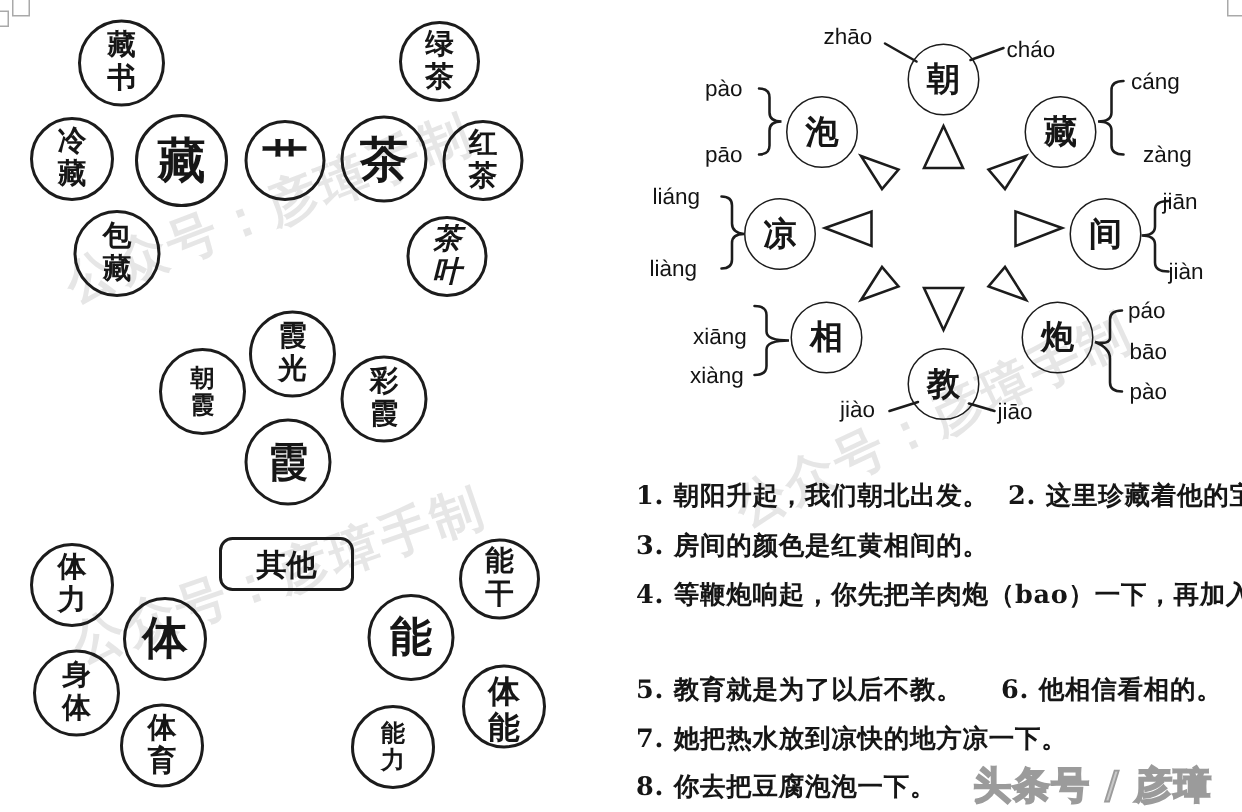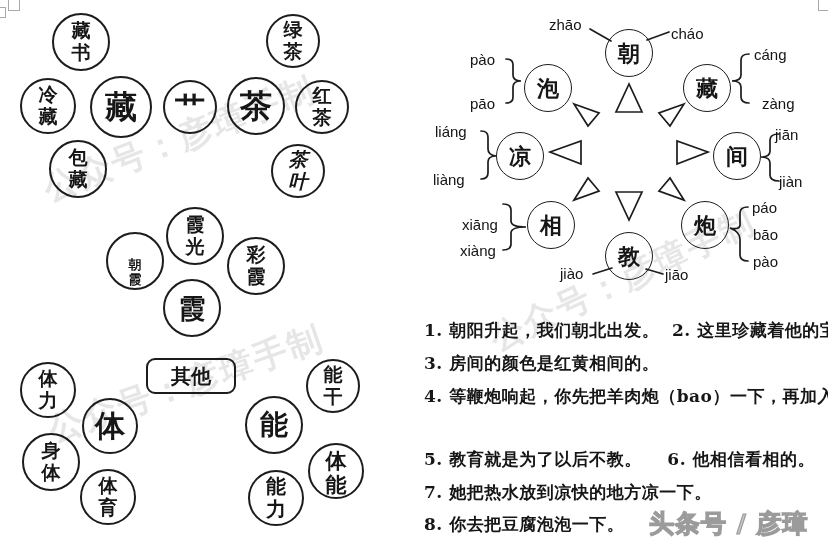--- a/index.html
+++ b/index.html
@@ -84,21 +84,21 @@
   <div class="cir" style="left:49px;top:140px;width:58px;height:58px;font-size:19px;">
       <span class="stack">包藏</span>
     </div>
   <div class="cir" style="left:295px;top:80px;width:54px;height:54px;font-size:19px;">
       <span class="stack">红茶</span>
     </div>
   <div class="cir" style="left:271px;top:144px;width:54px;height:54px;font-size:19px;font-style:italic;">
       <span class="stack">茶叶</span>
     </div>
 
-  <div class="cir" style="left:106px;top:232px;width:58px;height:58px;font-size:13px;align-items:flex-end;">
+  <div class="cir" style="left:106px;top:232px;width:58px;height:58px;font-size:16px;">
       <span class="stack">朝霞</span>
     </div>
   <div class="cir" style="left:166px;top:207px;width:58px;height:58px;font-size:19px;">
       <span class="stack">霞光</span>
     </div>
   <div class="cir" style="left:227px;top:237px;width:58px;height:58px;font-size:19px;">
       <span class="stack">彩霞</span>
     </div>
   <div class="cir" style="left:163px;top:279px;width:58px;height:58px;font-size:27px;">
       <span class="single">霞</span>
@@ -123,21 +123,21 @@
 
   <div class="cir" style="left:306px;top:359px;width:54px;height:54px;font-size:19px;">
       <span class="stack">能干</span>
     </div>
   <div class="cir" style="left:245px;top:396px;width:58px;height:58px;font-size:28px;">
       <span class="single">能</span>
     </div>
   <div class="cir" style="left:308px;top:443px;width:56px;height:56px;font-size:21px;align-items:flex-end;">
       <span class="stack">体能</span>
     </div>
-  <div class="cir" style="left:248px;top:470px;width:56px;height:56px;font-size:20px;">
+  <div class="cir" style="left:234px;top:470px;width:56px;height:56px;font-size:16px;">
       <span class="stack">能力</span>
     </div>
 
   <svg class="wires" width="828" height="541" viewBox="0 0 828 541">
     <g fill="none" stroke="#1c1c1c" stroke-width="1.7" stroke-linecap="round">
 
       <polygon points="629,84 616,112 642,112" fill="#fff"></polygon>
       <polygon points="629,220 616,192 642,192" fill="#fff"></polygon>
       <polygon points="550,152 581,141 581,164" fill="#fff"></polygon>
       <polygon points="708,152 677,141 677,164" fill="#fff"></polygon>

